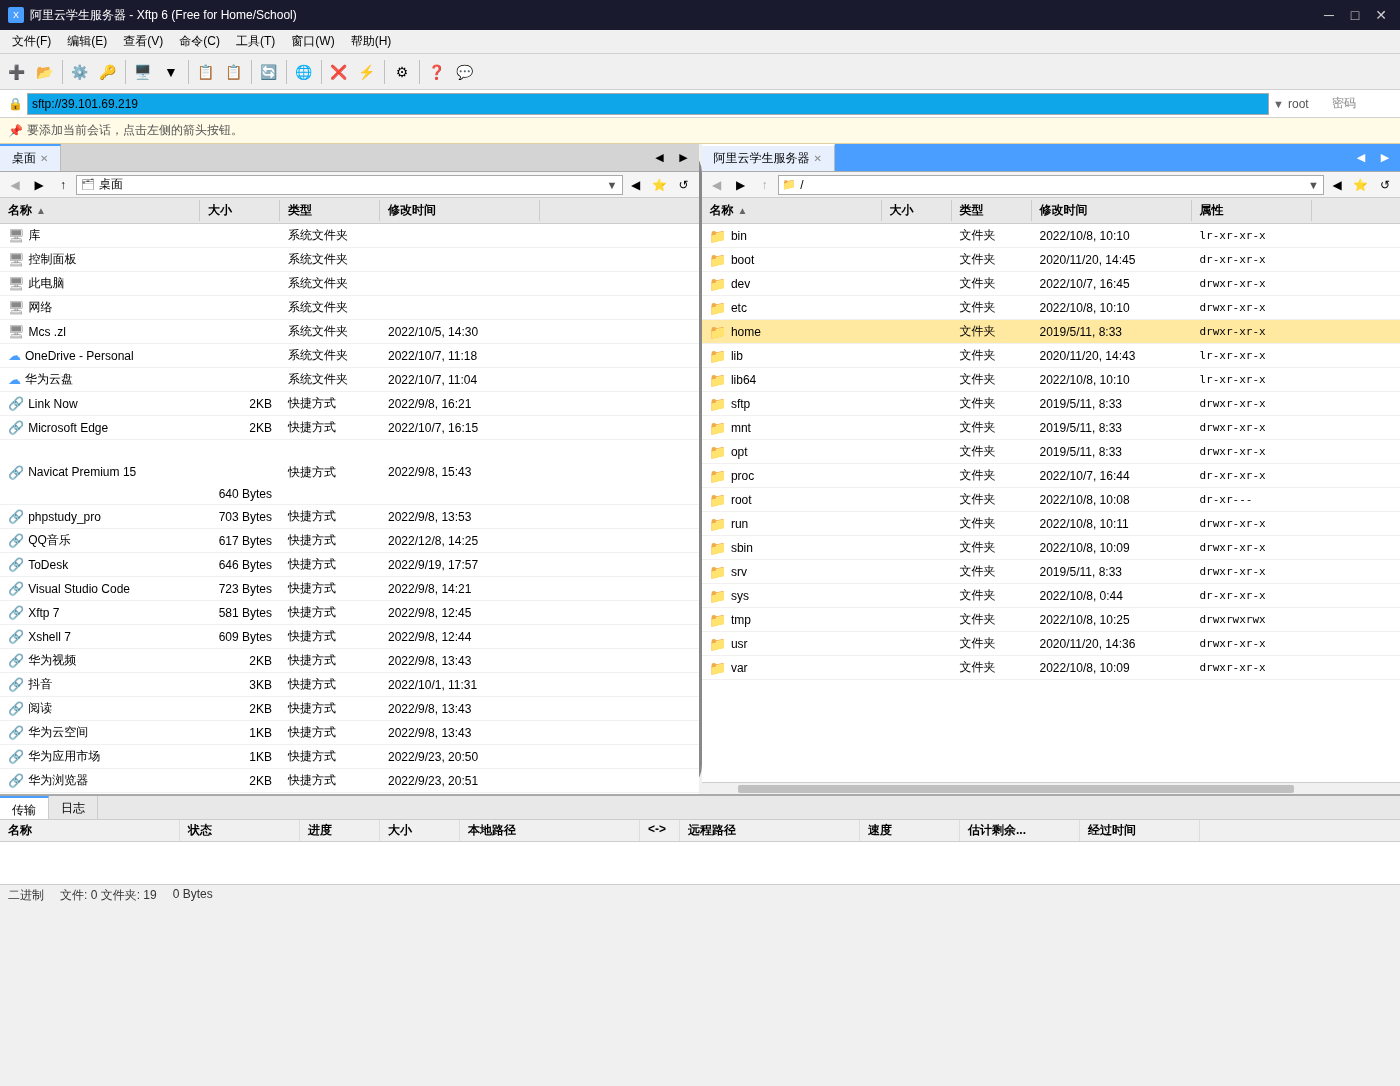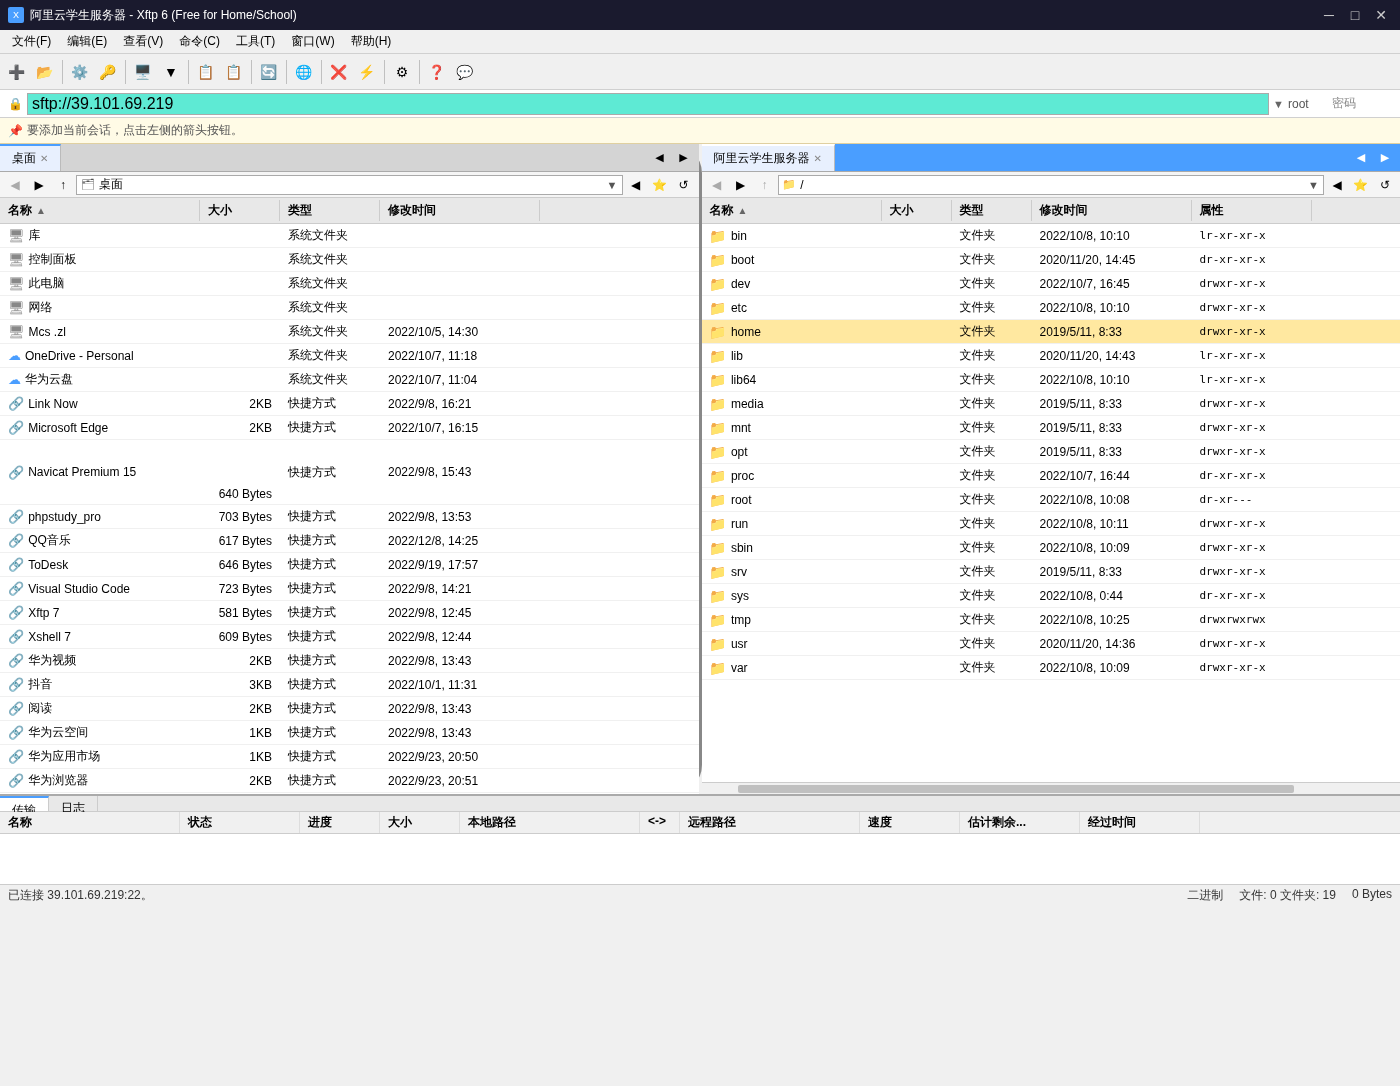--- a/index.html
+++ b/index.html
@@ -20,21 +20,21 @@
     .toolbar { background: #f0f0f0; height: 36px; display: flex; align-items: center; padding: 2px 4px; border-bottom: 1px solid #d0d0d0; gap: 2px; }
     .tb-btn { width: 26px; height: 26px; display: flex; align-items: center; justify-content: center; cursor: pointer; border: 1px solid transparent; border-radius: 2px; font-size: 14px; }
     .tb-sep { width: 1px; height: 24px; background: #c0c0c0; margin: 0 2px; }
     .tb-green { color: #2a8a2a; }
     .tb-red { color: #cc2222; }
     .tb-blue { color: #2255cc; }
     .tb-orange { color: #cc6600; }
 
     
     .addr-bar { background: #fff; height: 28px; display: flex; align-items: center; padding: 2px 8px; border-bottom: 1px solid #d0d0d0; gap: 4px; }
-    .addr-input { flex: 1; height: 22px; border: 1px solid #aaa; padding: 0 4px; font-size: 16px; background: #5eead4; }
+    .addr-input { flex: 1; height: 22px; border: 1px solid #aaa; padding: 0 4px; font-size: 12px; background: #0ea5e9; }
     .addr-label { font-size: 12px; color: #555; min-width: 40px; }
     .addr-pwd { min-width: 60px; color: #888; font-size: 12px; }
     .lock-icon { color: #888; font-size: 12px; }
 
     
     .info-bar { background: #fffbe6; height: 26px; display: flex; align-items: center; padding: 0 8px; border-bottom: 1px solid #e0d0a0; font-size: 12px; color: #555; gap: 4px; }
 
     
     .main-area { display: flex; height: calc(1086px - 30px - 24px - 36px - 28px - 26px - 30px - 30px - 22px); }
 
@@ -53,21 +53,21 @@
     .file-list { flex: 1; overflow-y: auto; background: #fff; }
     .file-header { display: grid; background: #e8e8e8; border-bottom: 1px solid #ccc; padding: 2px 0; font-size: 12px; font-weight: bold; }
     .left-header { grid-template-columns: 200px 80px 100px 160px; }
     .right-header { grid-template-columns: 180px 70px 80px 160px 120px; }
     .file-header-cell { padding: 2px 8px; border-right: 1px solid #ccc; display: flex; align-items: center; gap: 4px; }
     .file-row { display: grid; border-bottom: 1px solid #f0f0f0; padding: 1px 0; cursor: pointer; font-size: 12px; }
     .file-cell { padding: 2px 8px; display: flex; align-items: center; gap: 4px; overflow: hidden; white-space: nowrap; }
 
     
     .transfer-area { height: 90px; border-top: 2px solid #aaa; background: #fff; display: flex; flex-direction: column; }
-    .transfer-tabs { display: flex; background: #e8e8e8; height: 16px; border-bottom: 1px solid #ccc; }
+    .transfer-tabs { display: flex; background: #e8e8e8; height: 24px; border-bottom: 1px solid #ccc; }
     .transfer-tab { padding: 4px 12px; font-size: 12px; cursor: pointer; border-right: 1px solid #ccc; }
     .transfer-tab.active { background: #fff; border-top: 2px solid #4a9eff; }
     .transfer-header { display: grid; grid-template-columns: 180px 120px 80px 80px 180px 40px 180px 100px 120px 120px; background: #f0f0f0; border-bottom: 1px solid #ccc; }
     .transfer-header-cell { padding: 2px 8px; font-size: 12px; font-weight: bold; border-right: 1px solid #ddd; }
     .transfer-content { flex: 1; background: #fff; }
 
     
     .status-bar { height: 22px; background: #f0f0f0; border-top: 1px solid #ccc; display: flex; align-items: center; padding: 0 8px; font-size: 12px; color: #333; justify-content: space-between; }
     .status-left { flex: 1; }
     .status-right { display: flex; gap: 16px; }
@@ -525,21 +525,21 @@
             <span>lib64</span>
           </div>
     <div class="file-cell"></div>
     <div class="file-cell">文件夹</div>
     <div class="file-cell">2022/10/8, 10:10</div>
     <div class="file-cell" style="font-family:monospace;font-size:11px;">lr-xr-xr-x</div>
   </div>
         <div class="file-row right-header">
     <div class="file-cell">
             <span style="color:#f5c842;font-size:14px;">📁</span>
-            <span>media</span>
+            <span>sftp</span>
           </div>
     <div class="file-cell"></div>
     <div class="file-cell">文件夹</div>
     <div class="file-cell">2019/5/11, 8:33</div>
     <div class="file-cell" style="font-family:monospace;font-size:11px;">drwxr-xr-x</div>
   </div>
         <div class="file-row right-header">
     <div class="file-cell">
             <span style="color:#f5c842;font-size:14px;">📁</span>
             <span>mnt</span>
@@ -671,19 +671,18 @@
     <div class="transfer-header-cell">&lt;-&gt;</div>
     <div class="transfer-header-cell">远程路径</div>
     <div class="transfer-header-cell">速度</div>
     <div class="transfer-header-cell">估计剩余...</div>
     <div class="transfer-header-cell">经过时间</div>
   </div>
   <div class="transfer-content"></div>
 </div>
 
 <div class="status-bar">
-  <div class="status-left">已连接 39.101.69.219:22。</div>
   <div class="status-right">
     <span>二进制</span>
     <span>文件: 0  文件夹: 19</span>
     <span>0 Bytes</span>
   </div>
 </div>
 
 </body></html>

